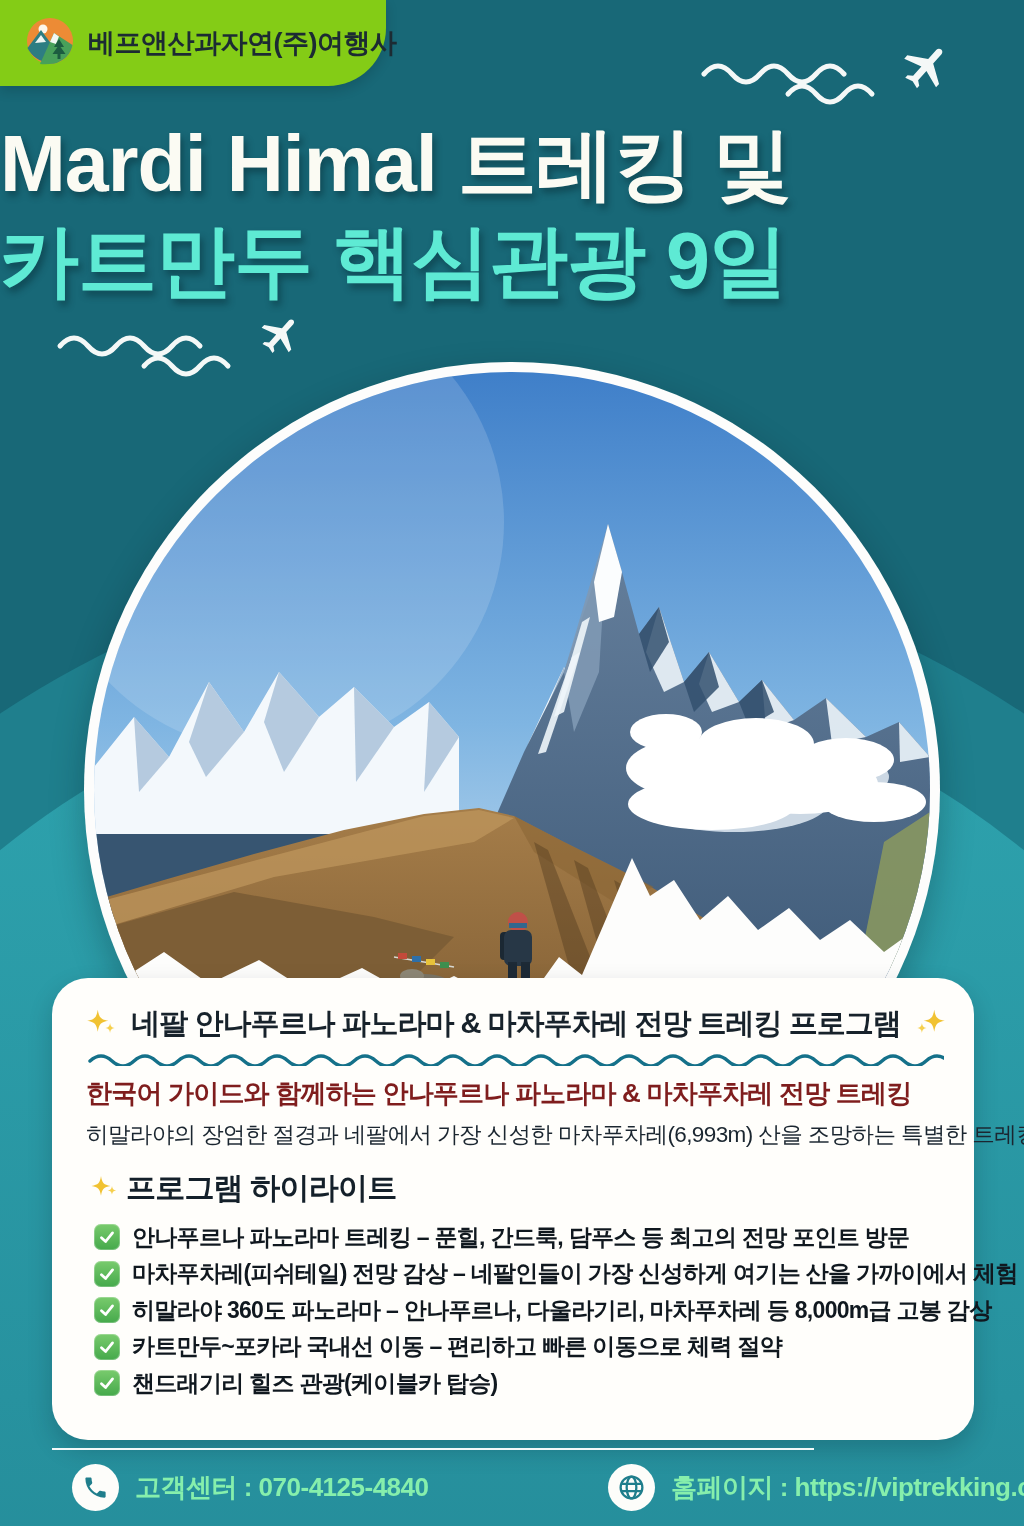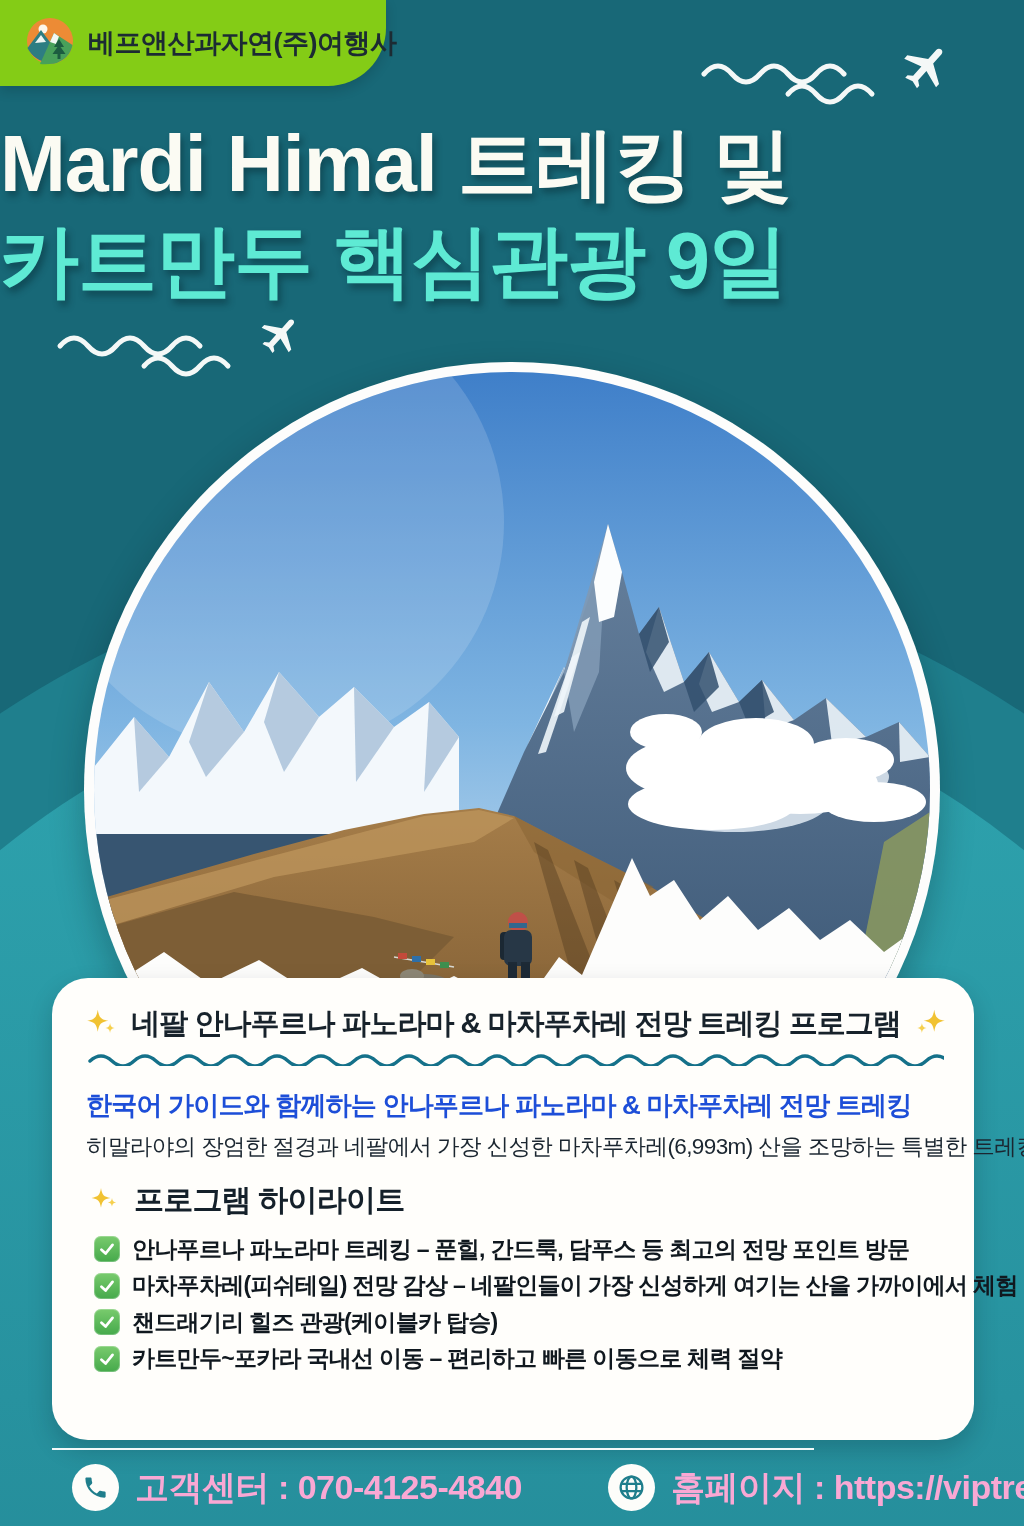--- a/index.html
+++ b/index.html
@@ -52,29 +52,29 @@
     padding:24px 28px 0 34px;
   }
   .card-headline-row{
     display:flex; align-items:center; justify-content:center; gap:12px; height:44px;
   }
   .card-headline{
     font-size:29px; font-weight:700; color:#17222b; letter-spacing:-1px; white-space:nowrap;
   }
   .wavy-divider{margin-top:4px; height:16px; text-align:center;}
   .intro-bold{
-    margin-top:22px; font-size:26px; font-weight:700; color:#1d4ed8;
+    margin-top:10px; font-size:26px; font-weight:700; color:#7f1d1d;
     letter-spacing:-.8px; white-space:nowrap;
   }
   .intro-sub{
     margin-top:8px; font-size:22.5px; font-weight:400; color:#1b2630;
     letter-spacing:-.6px; white-space:nowrap;
   }
   .highlights-head{
-    margin-top:18px; display:flex; align-items:center; gap:14px;
+    margin-top:18px; display:flex; align-items:center; gap:6px;
   }
   .highlights-title{font-size:30px; font-weight:700; color:#14202a; letter-spacing:-.8px;}
   .hl-list{list-style:none; margin:10px 0 0 0; padding:0 0 0 8px;}
   .hl-item{display:flex; align-items:center; gap:12px; height:36.5px;}
   .hl-text{font-size:23px; font-weight:700; color:#10181f; letter-spacing:-.7px; white-space:nowrap;}
   .check{
     width:26px; height:26px; flex:0 0 26px; border-radius:7px;
     background:linear-gradient(180deg,#79cb6d 0%, #45a94b 100%);
     display:flex; align-items:center; justify-content:center;
     box-shadow:inset 0 0 0 1px rgba(255,255,255,.25);
@@ -84,21 +84,21 @@
     position:absolute; left:52px; top:1448px; width:762px; height:2px;
     background:rgba(255,255,255,.95);
   }
   .contact{position:absolute; display:flex; align-items:center; gap:16px;}
   .contact-phone{left:72px; top:1464px;}
   .contact-web{left:608px; top:1464px;}
   .contact-badge{
     width:47px; height:47px; border-radius:50%; background:#fdfdfa;
     display:flex; align-items:center; justify-content:center; flex:0 0 47px;
   }
-  .contact-label{font-size:34px; font-weight:700; color:#f9a8d4; letter-spacing:-.5px; white-space:nowrap;}
+  .contact-label{font-size:26px; font-weight:700; color:#86efac; letter-spacing:-.5px; white-space:nowrap;}
 </style>
 </head>
 <body>
 
 <div class="poster">
 
   <div class="halo halo-mid"></div>
   <div class="halo halo-inner"></div>
 
   <div class="badge">
@@ -316,29 +316,37 @@
             </svg>
           </span>
         <span class="hl-text">마차푸차레(피쉬테일) 전망 감상 – 네팔인들이 가장 신성하게 여기는 산을 가까이에서 체험</span>
       </li>
       <li class="hl-item">
         <span class="check">
             <svg width="18" height="18" viewBox="0 0 26 26" fill="none">
               <path d="M5 14 L11 19.5 L21 7" stroke="#ffffff" stroke-width="4" stroke-linecap="round" stroke-linejoin="round"></path>
             </svg>
           </span>
+        <span class="hl-text">히말라야 360도 파노라마 – 안나푸르나, 다울라기리, 마차푸차레 등 8,000m급 고봉 감상</span>
+      </li>
+      <li class="hl-item">
+        <span class="check">
+            <svg width="18" height="18" viewBox="0 0 26 26" fill="none">
+              <path d="M5 14 L11 19.5 L21 7" stroke="#ffffff" stroke-width="4" stroke-linecap="round" stroke-linejoin="round"></path>
+            </svg>
+          </span>
+        <span class="hl-text">카트만두~포카라 국내선 이동 – 편리하고 빠른 이동으로 체력 절약</span>
+      </li>
+      <li class="hl-item">
+        <span class="check">
+            <svg width="18" height="18" viewBox="0 0 26 26" fill="none">
+              <path d="M5 14 L11 19.5 L21 7" stroke="#ffffff" stroke-width="4" stroke-linecap="round" stroke-linejoin="round"></path>
+            </svg>
+          </span>
         <span class="hl-text">챈드래기리 힐즈 관광(케이블카 탑승)</span>
-      </li>
-      <li class="hl-item">
-        <span class="check">
-            <svg width="18" height="18" viewBox="0 0 26 26" fill="none">
-              <path d="M5 14 L11 19.5 L21 7" stroke="#ffffff" stroke-width="4" stroke-linecap="round" stroke-linejoin="round"></path>
-            </svg>
-          </span>
-        <span class="hl-text">카트만두~포카라 국내선 이동 – 편리하고 빠른 이동으로 체력 절약</span>
       </li>
     </ul>
   </div>
 
   <div class="footer-divider"></div>
 
   <div class="contact contact-phone">
     <span class="contact-badge">
       <svg width="27" height="27" viewBox="0 0 24 24">
         <path d="M6.62 10.79c1.44 2.83 3.76 5.14 6.59 6.59l2.2-2.2c.27-.27.67-.36 1.02-.24 1.12.37 2.33.57 3.57.57.55 0 1 .45 1 1V20c0 .55-.45 1-1 1-9.39 0-17-7.61-17-17 0-.55.45-1 1-1h3.5c.55 0 1 .45 1 1 0 1.25.2 2.45.57 3.57.11.35.03.74-.25 1.02l-2.2 2.2z" fill="#1f7e8c"></path>

